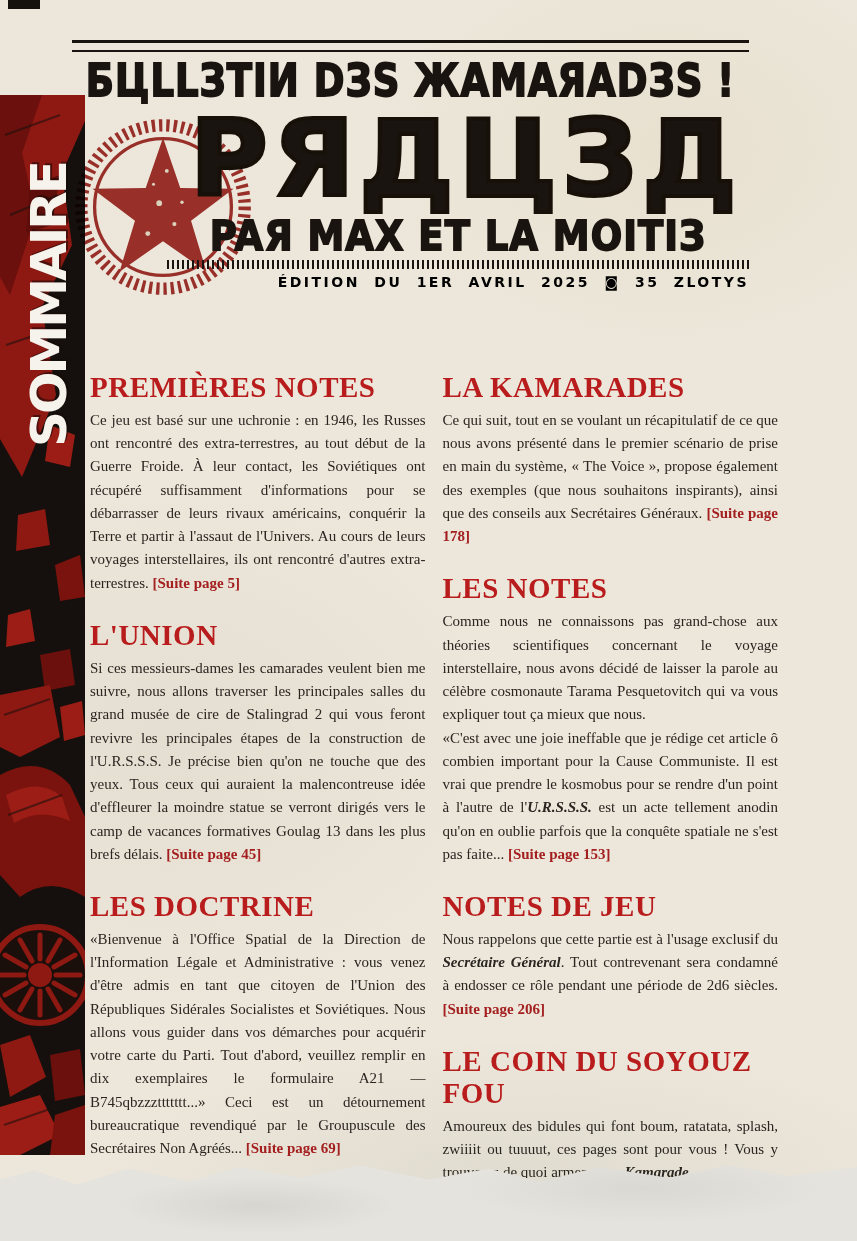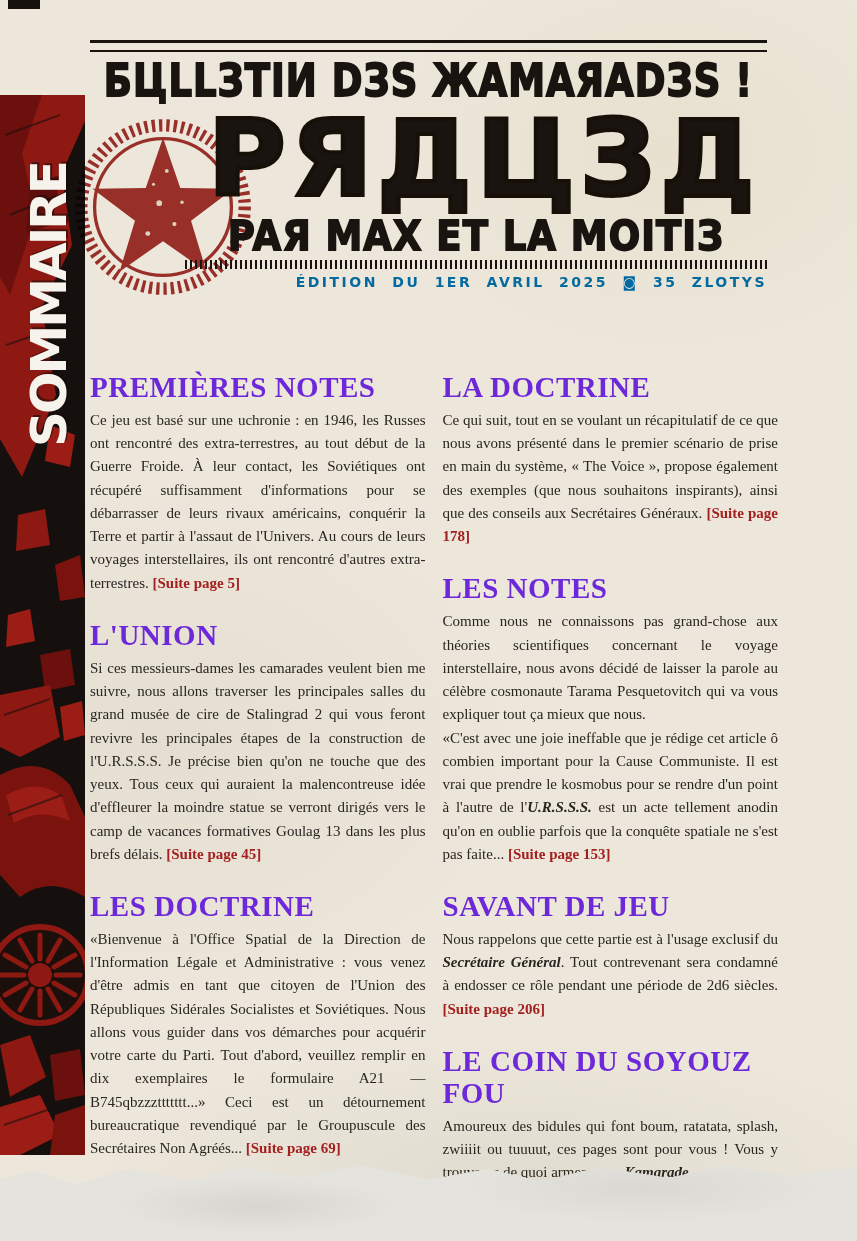--- a/index.html
+++ b/index.html
@@ -25,21 +25,21 @@
     transform:rotate(-90deg);transform-origin:0 0;
     font-family:"DejaVu Sans", sans-serif;font-weight:bold;font-size:50px;line-height:62px;
     letter-spacing:-3px;color:#f6f3ec;text-align:center;white-space:nowrap;
     text-shadow:2px 2px 0 rgba(20,10,8,.55);
   }
 
   
   .stamp{position:absolute;left:68px;top:112px;width:190px;height:190px;mix-blend-mode:multiply;opacity:.93;z-index:2;}
 
   
-  .masthead{position:absolute;left:90px;top:40px;width:677px;z-index:3;color:#1a1410;}
+  .masthead{position:absolute;left:72px;top:40px;width:677px;z-index:3;color:#1a1410;}
   .rule-double{height:7px;border-top:3px solid #1a1410;border-bottom:2px solid #1a1410;}
   .topline{
     margin-top:7px;font-family:"DejaVu Sans", sans-serif;font-weight:bold;
     font-size:37px;line-height:1.05;text-align:center;letter-spacing:1px;
     -webkit-text-stroke:1.6px #1a1410;transform:scaleY(1.18);transform-origin:top;
     white-space:nowrap;
   }
   .title{
     margin:10px 12px 0 118px;font-family:"DejaVu Sans", sans-serif;font-weight:bold;
     font-size:106px;line-height:.96;text-align:center;letter-spacing:5px;
@@ -51,30 +51,30 @@
     -webkit-text-stroke:1.6px #1a1410;transform:scaleY(1.1);transform-origin:top;
     white-space:nowrap;
   }
   .barcode{
     margin:6px 0 0 95px;height:9px;
     background:repeating-linear-gradient(90deg,#1a1410 0 2px,transparent 2px 5px);
   }
   .edition{
     margin-top:5px;font-family:"DejaVu Sans", sans-serif;font-weight:bold;
     font-size:14px;letter-spacing:2.5px;word-spacing:7px;text-align:right;
-    text-transform:uppercase;color:#0369a1;
+    text-transform:uppercase;color:#000000;
   }
 
   
   .columns{position:absolute;left:90px;top:372px;width:688px;display:flex;gap:17px;z-index:1;}
   .col{width:336px;}
   .section{margin-bottom:25px;}
   .section h2{
     margin:0 0 5px 0;font-family:"Liberation Serif", serif;font-weight:bold;
-    font-size:29px;line-height:1.1;color:#6d28d9;letter-spacing:.5px;
+    font-size:29px;line-height:1.1;color:#b91c1c;letter-spacing:.5px;
   }
   .section p{
     margin:0;font-size:15px;line-height:1.55;color:#2a2521;
     text-align:justify;text-justify:inter-word;
   }
   .suite{color:#a42020;font-weight:bold;}
   .em{font-weight:bold;font-style:italic;}
 
   
   .torn-bottom{
@@ -172,30 +172,30 @@
           <h2>L'UNION</h2>
           <p><span>Si ces messieurs-dames les camarades veulent bien me suivre, nous allons traverser les principales salles du grand musée de cire de Stalingrad 2 qui vous feront revivre les principales étapes de la construction de l'U.R.S.S.S. Je précise bien qu'on ne touche que des yeux. Tous ceux qui auraient la malencontreuse idée d'effleurer la moindre statue se verront dirigés vers le camp de vacances formatives Goulag 13 dans les plus brefs délais. </span><span class="suite">[Suite page 45]</span></p>
         </section>
         <section class="section">
           <h2>LES DOCTRINE</h2>
           <p><span>«Bienvenue à l'Office Spatial de la Direction de l'Information Légale et Administrative : vous venez d'être admis en tant que citoyen de l'Union des Républiques Sidérales Socialistes et Soviétiques. Nous allons vous guider dans vos démarches pour acquérir votre carte du Parti. Tout d'abord, veuillez remplir en dix exemplaires le formulaire A21 — B745qbzzzttttttt...» Ceci est un détournement bureaucratique revendiqué par le Groupuscule des Secrétaires Non Agréés... </span><span class="suite">[Suite page 69]</span></p>
         </section>
       </div>
     <div class="col">
         <section class="section">
-          <h2>LA DOCTRINE</h2>
+          <h2>LA KAMARADES</h2>
           <p><span>Ce qui suit, tout en se voulant un récapitulatif de ce que nous avons présenté dans le premier scénario de prise en main du système, « The Voice », propose également des exemples (que nous souhaitons inspirants), ainsi que des conseils aux Secrétaires Généraux. </span><span class="suite">[Suite page 178]</span></p>
         </section>
         <section class="section">
           <h2>LES NOTES</h2>
           <p><span>Comme nous ne connaissons pas grand-chose aux théories scientifiques concernant le voyage interstellaire, nous avons décidé de laisser la parole au célèbre cosmonaute Tarama Pesquetovitch qui va vous expliquer tout ça mieux que nous.</span></p>
           <p><span>«C'est avec une joie ineffable que je rédige cet article ô combien important pour la Cause Communiste. Il est vrai que prendre le kosmobus pour se rendre d'un point à l'autre de l'</span><span class="em">U.R.S.S.S.</span><span> est un acte tellement anodin qu'on en oublie parfois que la conquête spatiale ne s'est pas faite... </span><span class="suite">[Suite page 153]</span></p>
         </section>
         <section class="section">
-          <h2>SAVANT DE JEU</h2>
+          <h2>NOTES DE JEU</h2>
           <p><span>Nous rappelons que cette partie est à l'usage exclusif du </span><span class="em">Secrétaire Général</span><span>. Tout contrevenant sera condamné à endosser ce rôle pendant une période de 2d6 siècles. </span><span class="suite">[Suite page 206]</span></p>
         </section>
         <section class="section">
           <h2>LE COIN DU SOYOUZ FOU</h2>
           <p><span>Amoureux des bidules qui font boum, ratatata, splash, zwiiiit ou tuuuut, ces pages sont pour vous ! Vous y trouverez de quoi armer votre </span><span class="em">Kamarade</span></p>
         </section>
       </div>
   </main>
 
   <div class="torn-bottom"></div>

